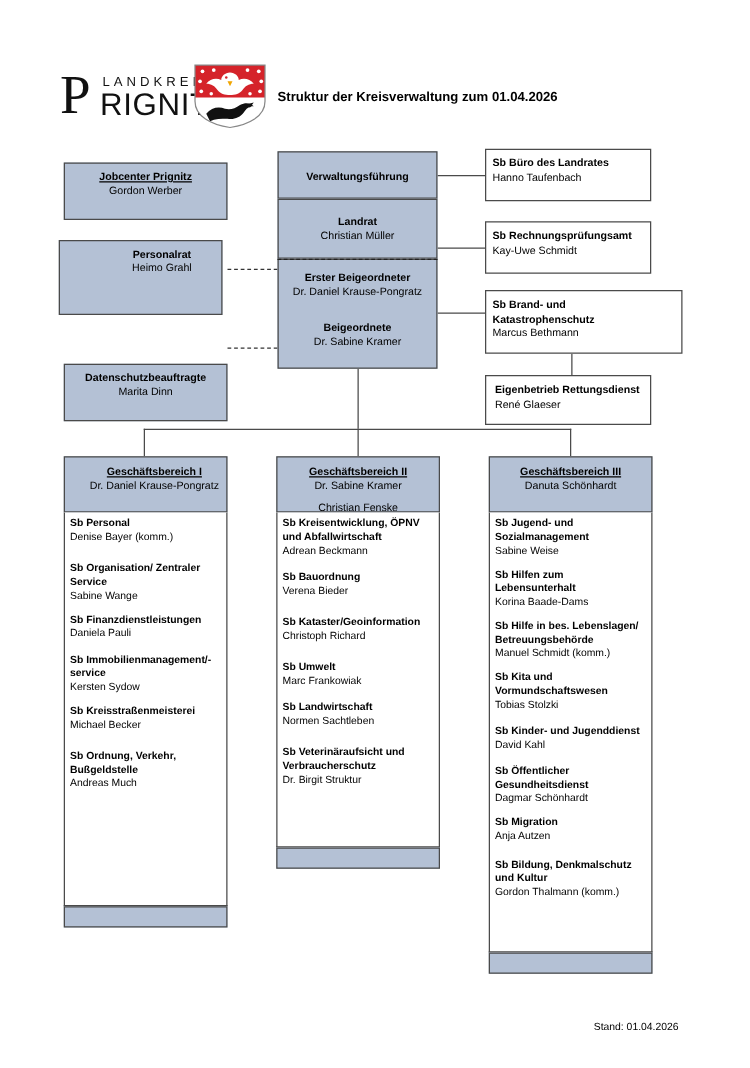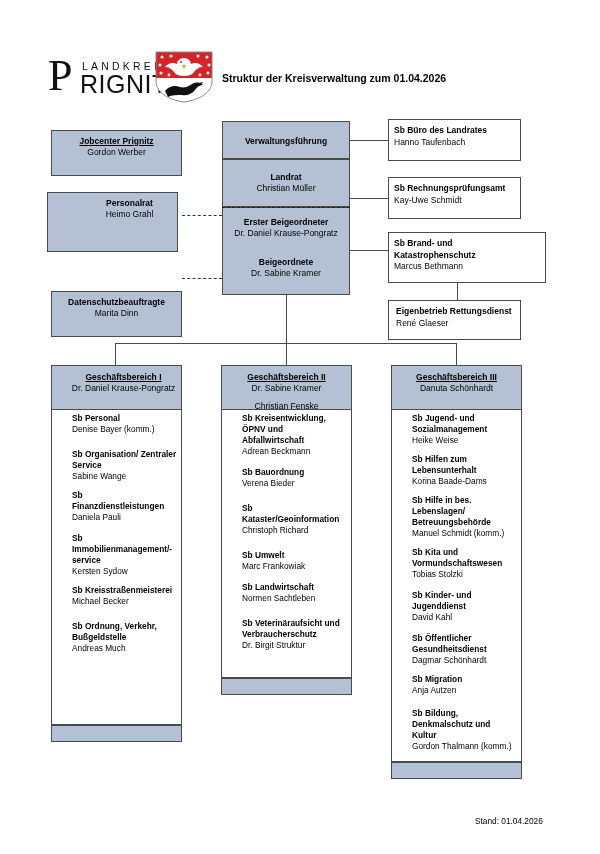--- a/index.html
+++ b/index.html
@@ -136,21 +136,21 @@
     background: #b4c1d5;
     text-align: center;
     padding-top: 6px;
   }
   .gb-body {
     position: absolute;
     box-sizing: border-box;
     border: 1px solid #4a4a4a;
     border-top: none;
     background: #ffffff;
-    padding: 3px 4px 0 20px;
+    padding: 3px 4px 0 4px;
     overflow: hidden;
   }
   .gb-foot {
     position: absolute;
     box-sizing: border-box;
     border: 1px solid #4a4a4a;
     border-top: 1px solid #4a4a4a;
     background: #b4c1d5;
   }
   .unit {
@@ -341,21 +341,21 @@
     </div>
   <div class="gb-foot" style="left:221px; top:678px; width:131px; height:17px;"></div>
 
   <div class="gb-head" style="left:391px; top:365px; width:131px; height:45px;">
     <div class="b-title ul">Geschäftsbereich III</div>
     <div class="b-sub">Danuta Schönhardt</div>
   </div>
   <div class="gb-body" id="gb-body-2" style="left:391px; top:410px; width:131px; height:352px;">
       <div class="unit" style="margin-top: 0px;">
         <div class="unit-name">Sb Jugend- und Sozialmanagement</div>
-        <div class="unit-person">Heike Weise</div>
+        <div class="unit-person">Sabine Weise</div>
       </div>
       <div class="unit" style="margin-top: 8px;">
         <div class="unit-name">Sb Hilfen zum Lebensunterhalt</div>
         <div class="unit-person">Korina Baade-Dams</div>
       </div>
       <div class="unit" style="margin-top: 8px;">
         <div class="unit-name">Sb Hilfe in bes. Lebenslagen/ Betreuungsbehörde</div>
         <div class="unit-person">Manuel Schmidt (komm.)</div>
       </div>
       <div class="unit" style="margin-top: 8px;">

